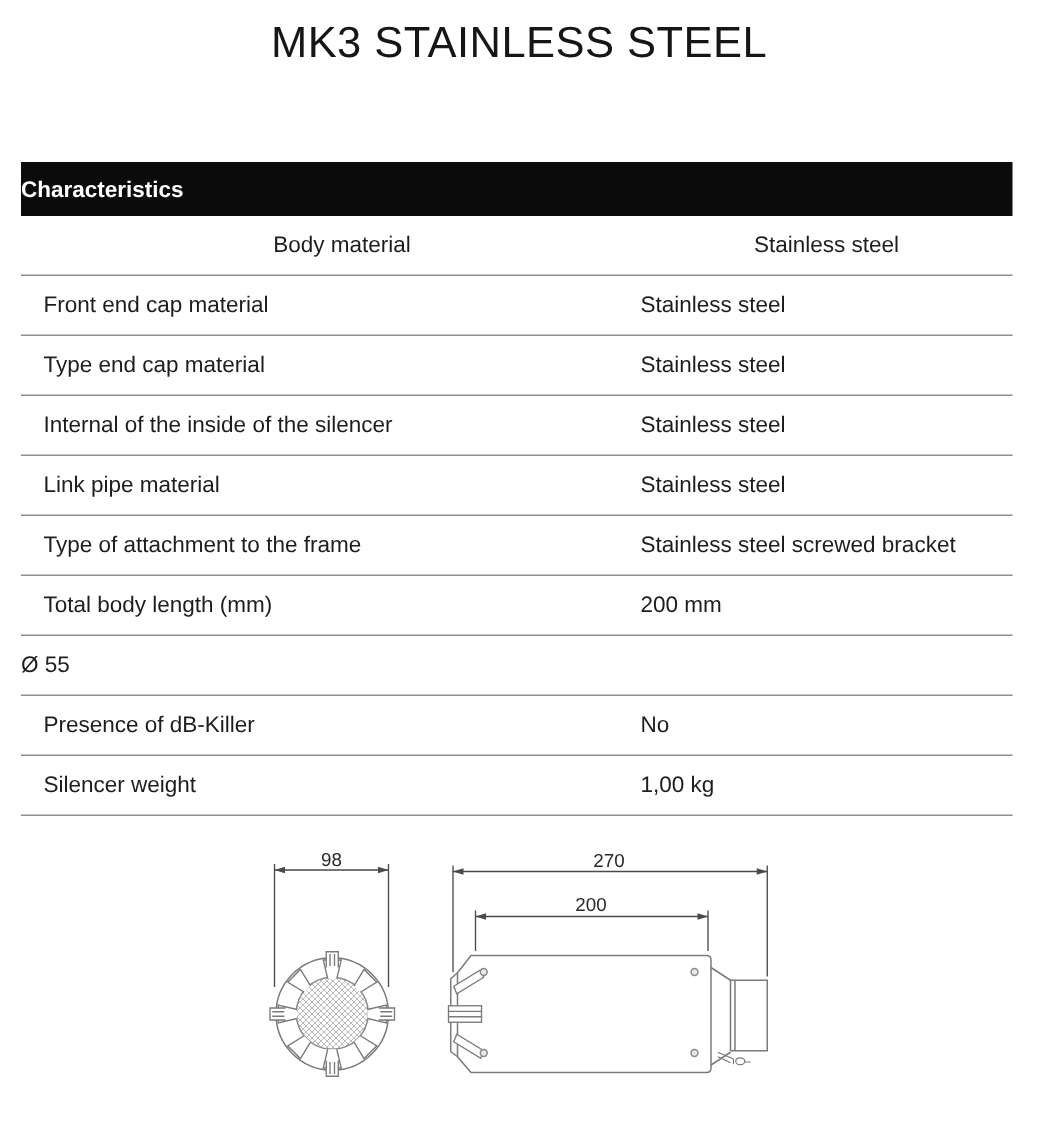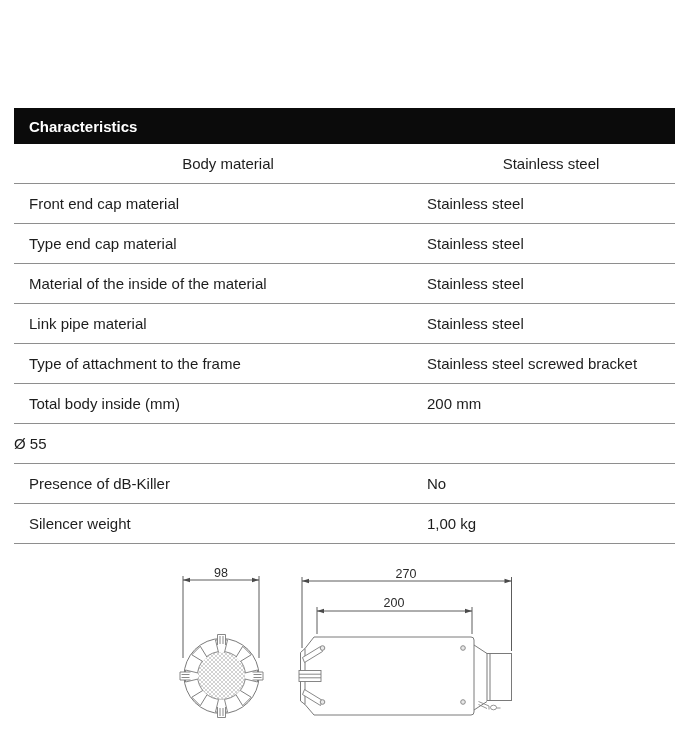--- a/index.html
+++ b/index.html
@@ -11,36 +11,37 @@
   }
   .page { position:relative; width:692px; height:755px; background:#fefefe; }
   .title {
     position:absolute; top:13px; left:0; width:100%;
     text-align:center; font-size:29px; font-weight:400;
     color:#161616; letter-spacing:0.3px; white-space:nowrap;
   }
   .spec-table { position:absolute; left:14px; top:108px; width:661px; }
   .table-header {
     height:36px; display:flex; align-items:center;
-    padding-left:15px; font-size:15px; font-weight:700;
+    font-size:15px; font-weight:700;
   }
   .spec-row {
     display:flex; align-items:center; height:40px;
     font-size:15px; color:#1d1d1d;
   }
   .spec-label { flex:0 0 413px; padding-left:15px; }
   .spec-value { flex:1; }
   .drawing { position:absolute; left:0; top:545px; width:692px; height:210px; }
   .dim-text { font-size:12.5px; fill:#2a2a2a; font-family:"Liberation Sans",sans-serif; }
 </style>
 </head>
 <body>
 
 <div class="page" style="background: rgb(255, 255, 255);">
 
+  <h1 class="title">MK3 STAINLESS STEEL</h1>
 
   <div class="spec-table">
     <div class="table-header" style="background: rgb(11, 11, 11); color: rgb(255, 255, 255);">
       <span>Characteristics</span>
     </div>
     <div>
 
         <div class="spec-row" style="border-bottom: 1px solid rgb(142, 142, 142); text-align: center;">
           <div class="spec-label">Body material</div>
           <div class="spec-value">Stainless steel</div>
@@ -50,36 +51,36 @@
           <div class="spec-label">Front end cap material</div>
           <div class="spec-value">Stainless steel</div>
         </div>
 
         <div class="spec-row" style="border-bottom: 1px solid rgb(142, 142, 142);">
           <div class="spec-label">Type end cap material</div>
           <div class="spec-value">Stainless steel</div>
         </div>
 
         <div class="spec-row" style="border-bottom: 1px solid rgb(142, 142, 142);">
-          <div class="spec-label">Material of the inside of the material</div>
+          <div class="spec-label">Internal of the inside of the silencer</div>
           <div class="spec-value">Stainless steel</div>
         </div>
 
         <div class="spec-row" style="border-bottom: 1px solid rgb(142, 142, 142);">
           <div class="spec-label">Link pipe material</div>
           <div class="spec-value">Stainless steel</div>
         </div>
 
         <div class="spec-row" style="border-bottom: 1px solid rgb(142, 142, 142);">
           <div class="spec-label">Type of attachment to the frame</div>
           <div class="spec-value">Stainless steel screwed bracket</div>
         </div>
 
         <div class="spec-row" style="border-bottom: 1px solid rgb(142, 142, 142);">
-          <div class="spec-label">Total body inside (mm)</div>
+          <div class="spec-label">Total body length (mm)</div>
           <div class="spec-value">200 mm</div>
         </div>
 
         <div class="spec-row" style="border-bottom: 1px solid rgb(142, 142, 142);">
           <div class="spec-value">Ø 55</div>
         </div>
 
         <div class="spec-row" style="border-bottom: 1px solid rgb(142, 142, 142); justify-content: flex-end;">
           <div class="spec-label">Presence of dB-Killer</div>
           <div class="spec-value">No</div>

